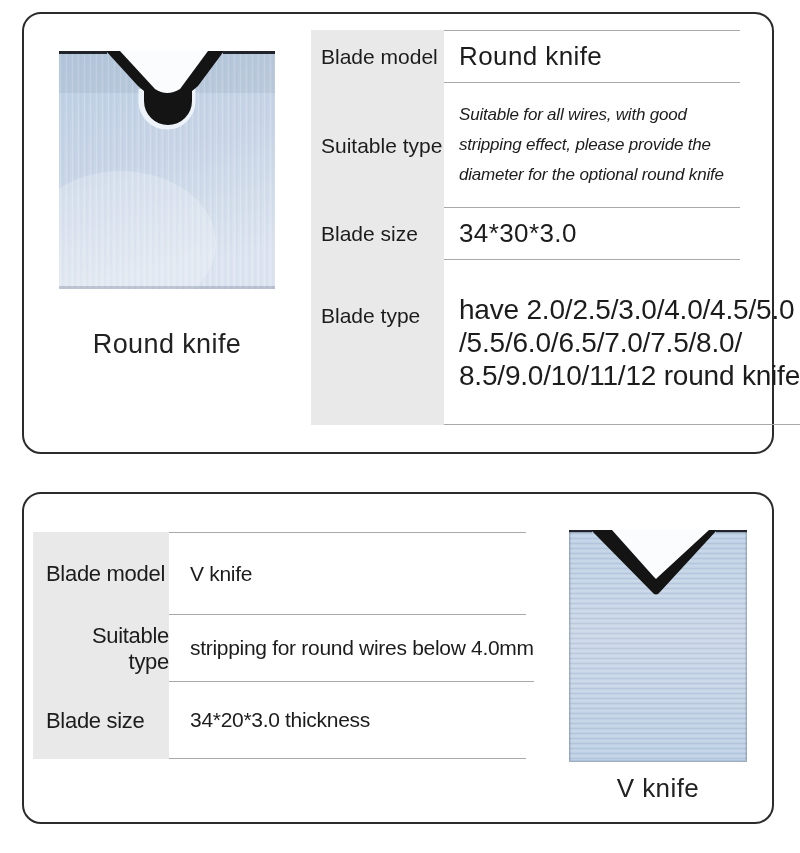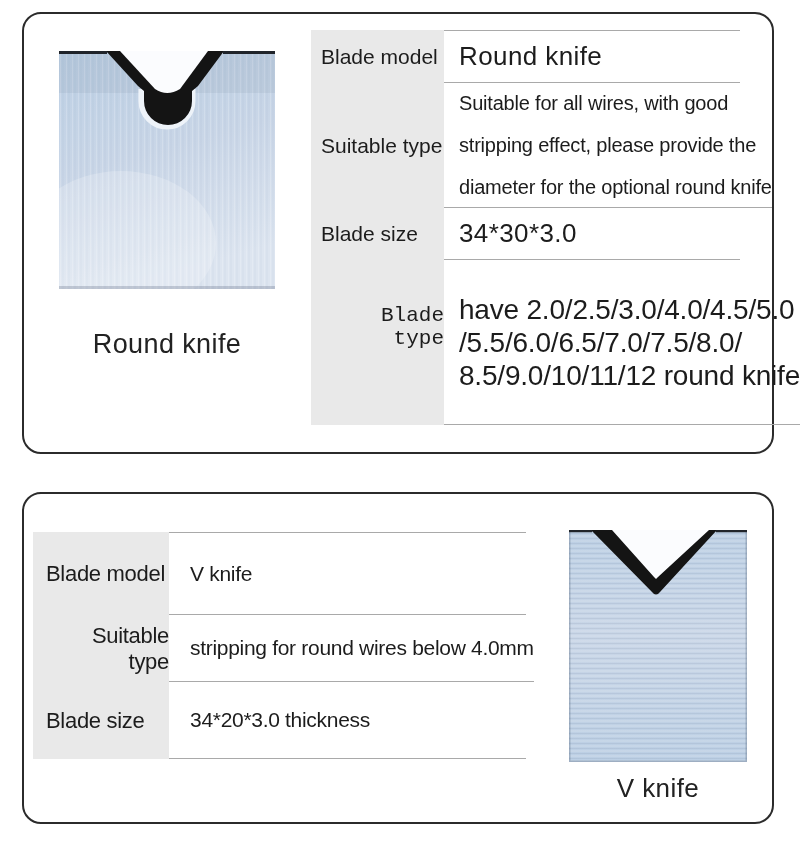--- a/index.html
+++ b/index.html
@@ -46,24 +46,24 @@
 
   #round-table .r1{height:53px;}
   #round-table .r2{height:125px;}
   #round-table .r3{height:52px;}
   #round-table .r4{height:165px;}
   #v-table .r1{height:83px;}
   #v-table .r2{height:67px;}
   #v-table .r3{height:77px;}
 
   
-  #round-table .r4 .spec-label{align-items:flex-start;padding-top:44px;font-family:Liberation Mono, monospace;}
+  #round-table .r4 .spec-label{align-items:flex-start;padding-top:44px;}
 
   .value-lg{font-size:26px;letter-spacing:.4px;}
-  .value-md{font-size:20px;line-height:42px;letter-spacing:-.2px;}
+  .value-md{font-size:17px;line-height:30px;letter-spacing:-.2px;font-style:italic;}
   .value-type{font-size:28px;line-height:33px;letter-spacing:-.2px;}
 </style>
 </head>
 <body>
 
 <div>
 
   <section class="card" id="card-round">
 
     <figure class="blade-figure" id="round-figure">

